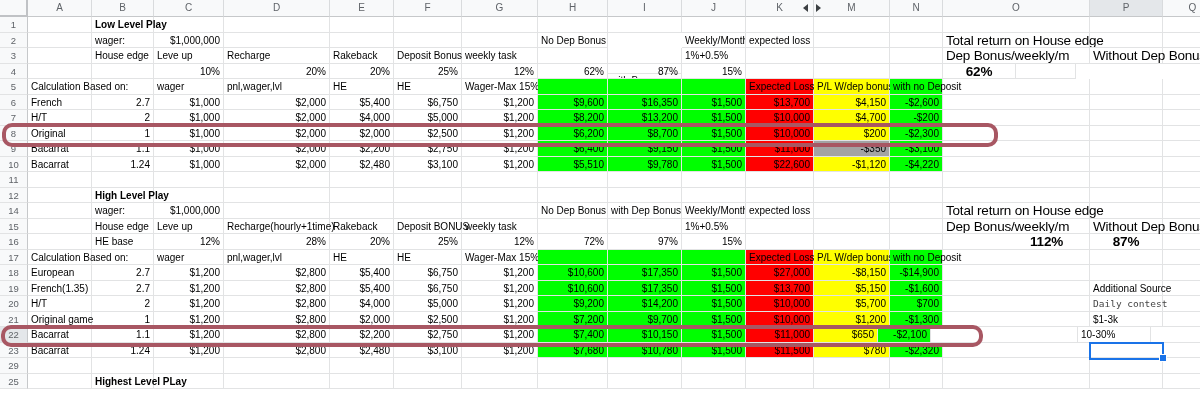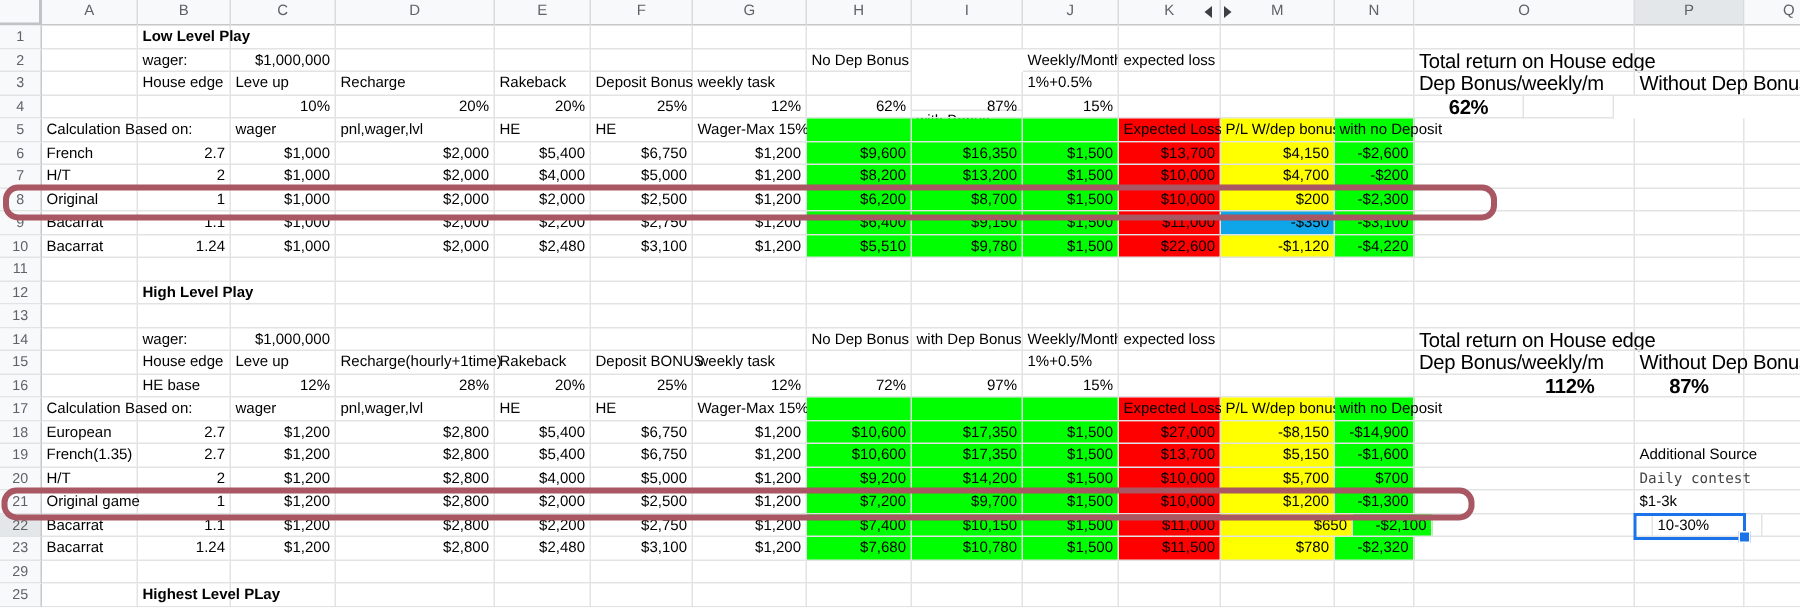--- a/index.html
+++ b/index.html
@@ -222,21 +222,21 @@
       <div class="cell al-r" style="width: 62px;">1.1</div>
       <div class="cell al-r" style="width: 70px;">$1,000</div>
       <div class="cell al-r" style="width: 106px;">$2,000</div>
       <div class="cell al-r" style="width: 64px;">$2,200</div>
       <div class="cell al-r" style="width: 68px;">$2,750</div>
       <div class="cell al-r" style="width: 76px;">$1,200</div>
       <div class="cell al-r" style="width: 70px; background: rgb(0, 255, 0);">$6,400</div>
       <div class="cell al-r" style="width: 74px; background: rgb(0, 255, 0);">$9,150</div>
       <div class="cell al-r" style="width: 64px; background: rgb(0, 255, 0);">$1,500</div>
       <div class="cell al-r" style="width: 68px; background: rgb(255, 0, 0);">$11,000</div>
-      <div class="cell al-r" style="width: 76px; background: #0ea5e9;">-$350</div>
+      <div class="cell al-r" style="width: 76px; background: #a3a3a3;">-$350</div>
       <div class="cell al-r" style="width: 53px; background: rgb(0, 255, 0);">-$3,100</div>
       <div class="cell" style="width: 147px;"></div>
       <div class="cell" style="width: 73px;"></div>
       <div class="cell" style="width: 60px;"></div>
     </div>
     <div class="row">
       <div class="rh" style="width: 28px;">10</div>
       <div class="cell" style="width: 64px;">Bacarrat</div>
       <div class="cell al-r" style="width: 62px;">1.24</div>
       <div class="cell al-r" style="width: 70px;">$1,000</div>
@@ -270,39 +270,20 @@
       <div class="cell" style="width: 76px;"></div>
       <div class="cell" style="width: 53px;"></div>
       <div class="cell" style="width: 147px;"></div>
       <div class="cell" style="width: 73px;"></div>
       <div class="cell" style="width: 60px;"></div>
     </div>
     <div class="row">
       <div class="rh" style="width: 28px;">12</div>
       <div class="cell" style="width: 64px;"></div>
       <div class="cell b" style="width: 62px;">High Level Play</div>
-      <div class="cell" style="width: 70px;"></div>
-      <div class="cell" style="width: 106px;"></div>
-      <div class="cell" style="width: 64px;"></div>
-      <div class="cell" style="width: 68px;"></div>
-      <div class="cell" style="width: 76px;"></div>
-      <div class="cell" style="width: 70px;"></div>
-      <div class="cell" style="width: 74px;"></div>
-      <div class="cell" style="width: 64px;"></div>
-      <div class="cell" style="width: 68px;"></div>
-      <div class="cell" style="width: 76px;"></div>
-      <div class="cell" style="width: 53px;"></div>
-      <div class="cell" style="width: 147px;"></div>
-      <div class="cell" style="width: 73px;"></div>
-      <div class="cell" style="width: 60px;"></div>
-    </div>
-    <div class="row">
-      <div class="rh" style="width: 28px;">13</div>
-      <div class="cell" style="width: 64px;"></div>
-      <div class="cell" style="width: 62px;"></div>
       <div class="cell" style="width: 70px;"></div>
       <div class="cell" style="width: 106px;"></div>
       <div class="cell" style="width: 64px;"></div>
       <div class="cell" style="width: 68px;"></div>
       <div class="cell" style="width: 76px;"></div>
       <div class="cell" style="width: 70px;"></div>
       <div class="cell" style="width: 74px;"></div>
       <div class="cell" style="width: 64px;"></div>
       <div class="cell" style="width: 68px;"></div>
       <div class="cell" style="width: 76px;"></div>
@@ -469,21 +450,21 @@
       <div class="cell al-r" style="width: 62px;">1.1</div>
       <div class="cell al-r" style="width: 70px;">$1,200</div>
       <div class="cell al-r" style="width: 106px;">$2,800</div>
       <div class="cell al-r" style="width: 64px;">$2,200</div>
       <div class="cell al-r" style="width: 68px;">$2,750</div>
       <div class="cell al-r" style="width: 76px;">$1,200</div>
       <div class="cell al-r" style="width: 70px; background: rgb(0, 255, 0);">$7,400</div>
       <div class="cell al-r" style="width: 74px; background: rgb(0, 255, 0);">$10,150</div>
       <div class="cell al-r" style="width: 64px; background: rgb(0, 255, 0);">$1,500</div>
       <div class="cell al-r" style="width: 68px; background: rgb(255, 0, 0);">$11,000</div>
-      <div class="cell al-r" style="width: 88px; background: rgb(255, 255, 0);">$650</div>
+      <div class="cell al-r" style="width: 64px; background: rgb(255, 255, 0);">$650</div>
       <div class="cell al-r" style="width: 53px; background: rgb(0, 255, 0);">-$2,100</div>
       <div class="cell" style="width: 147px;"></div>
       <div class="cell" style="width: 73px;">10-30%</div>
       <div class="cell" style="width: 60px;"></div>
     </div>
     <div class="row">
       <div class="rh" style="width: 28px;">23</div>
       <div class="cell" style="width: 64px;">Bacarrat</div>
       <div class="cell al-r" style="width: 62px;">1.24</div>
       <div class="cell al-r" style="width: 70px;">$1,200</div>

